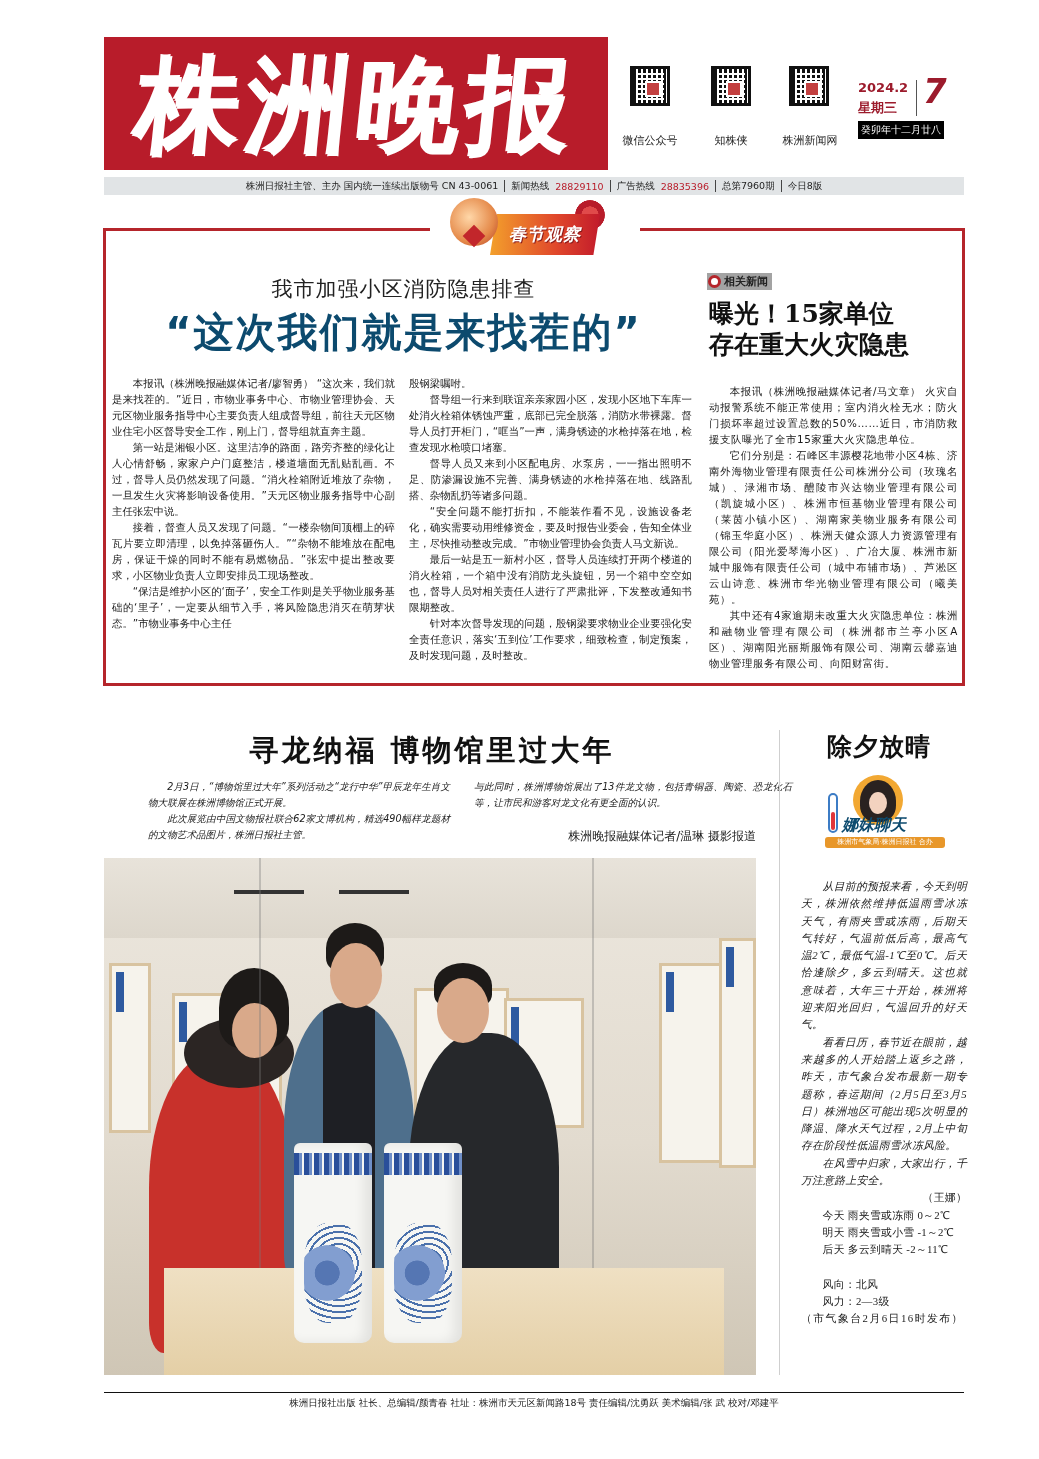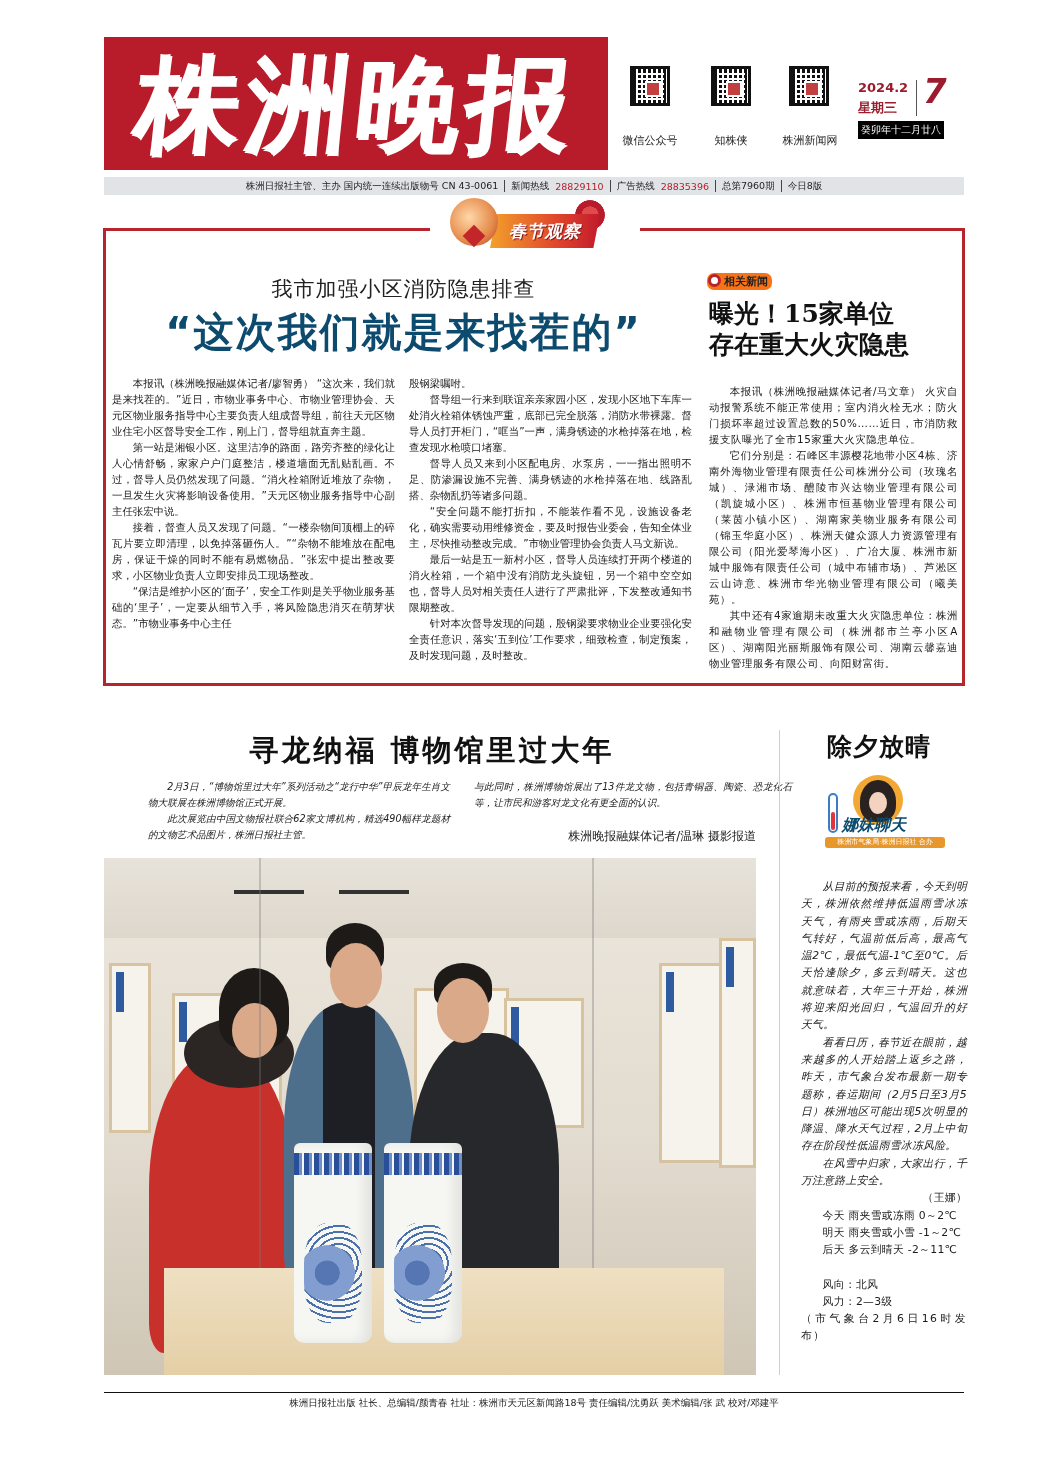--- a/index.html
+++ b/index.html
@@ -27,31 +27,31 @@
   .infobar .num { color: #b81c2a; }
   .infobar .sep { width: 1px; height: 12px; background: #444; }
 
   
   .feature-box { position: absolute; left: 103px; top: 228px; width: 862px; height: 458px; border: 3px solid #b5252b; }
   .badge { position: absolute; left: 450px; top: 198px; width: 160px; height: 50px; }
   .badge .cover { position: absolute; left: -20px; top: 28px; width: 210px; height: 8px; background: #fff; }
   .badge .mascot { position: absolute; left: 0; top: 0; width: 48px; height: 48px; border-radius: 50%; background: radial-gradient(circle at 40% 40%, #ffd7a8, #e58a4a 60%, #b33a24); }
   .badge .mascot-tag { position: absolute; left: 16px; top: 30px; width: 16px; height: 16px; background: #c2262b; transform: rotate(45deg); }
   .badge .flower { position: absolute; left: 125px; top: 2px; width: 30px; height: 30px; border-radius: 50%; background: radial-gradient(circle, #e04a4a 0 40%, #b81c2a 41% 70%, transparent 71%); }
-  .badge .banner { position: absolute; left: 40px; top: 16px; width: 110px; height: 34px; background: linear-gradient(90deg, #f3a02c, #e0472b 60%, #c21b2b); clip-path: polygon(6% 0, 100% 0, 94% 100%, 0 100%); display: flex; align-items: center; justify-content: center; }
+  .badge .banner { position: absolute; left: 40px; top: 16px; width: 110px; height: 41px; background: linear-gradient(90deg, #f3a02c, #e0472b 60%, #c21b2b); clip-path: polygon(6% 0, 100% 0, 94% 100%, 0 100%); display: flex; align-items: center; justify-content: center; }
   .badge .banner span { color: #fff; font-weight: bold; font-style: italic; font-size: 17px; letter-spacing: 1px; text-shadow: 1px 1px 0 #8a1a1a; }
 
   .kicker { position: absolute; left: 106px; top: 275px; width: 595px; text-align: center; font-size: 21px; color: #222; letter-spacing: 1px; }
   .main-headline { position: absolute; left: 106px; top: 305px; width: 595px; text-align: center; font-size: 40px; font-weight: bold; color: #0c4a6e; letter-spacing: 2px; }
 
   .col { position: absolute; font-size: 10.4px; line-height: 16px; color: #1a1a1a; text-align: justify; }
   .col p { text-indent: 2em; }
   .col p.noindent { text-indent: 0; }
 
-  .related-tag { position: absolute; left: 707px; top: 273px; display: flex; align-items: flex-start; gap: 3px; background: #f97316; padding: 1px 4px 1px 1px; border-radius: 7px; }
+  .related-tag { position: absolute; left: 707px; top: 273px; display: flex; align-items: center; gap: 3px; background: #a3a3a3; padding: 1px 4px 1px 1px; }
   .related-tag .dot { width: 13px; height: 13px; border-radius: 50%; border: 3px solid #b5252b; background: #fff; }
   .related-tag span { font-size: 11px; font-weight: bold; color: #222; }
   .related-headline { position: absolute; left: 709px; top: 298px; width: 250px; font-family: "DejaVu Serif", serif; font-size: 25px; font-weight: bold; line-height: 31px; color: #111; }
 
   
   .museum-headline { position: absolute; left: 104px; top: 731px; width: 656px; text-align: center; font-size: 29px; font-weight: bold; letter-spacing: 3px; color: #111; }
   .museum-col { position: absolute; font-size: 9.6px; line-height: 16px; color: #1a1a1a; font-style: italic; text-align: justify; margin-left: 36px; }
   .museum-col p { text-indent: 2em; }
   .credit { position: absolute; left: 540px; top: 828px; width: 216px; text-align: right; font-size: 12px; color: #222; }
 
@@ -76,21 +76,21 @@
   .weather-title { position: absolute; left: 790px; top: 730px; width: 178px; text-align: center; font-family: "DejaVu Serif", serif; font-size: 25px; font-weight: bold; color: #111; letter-spacing: 1px; }
   .weather-logo { position: absolute; left: 820px; top: 775px; width: 130px; height: 80px; }
   .weather-logo .sun { position: absolute; left: 33px; top: 0; width: 50px; height: 50px; border-radius: 50%; background: #f2a832; }
   .weather-logo .face { position: absolute; left: 40px; top: 5px; width: 36px; height: 42px; border-radius: 50% 50% 40% 40%; background: #2a2220; }
   .weather-logo .face::after { content: ""; position: absolute; left: 9px; top: 12px; width: 18px; height: 22px; border-radius: 50%; background: #f3d2bf; }
   .weather-logo .therm { position: absolute; left: 8px; top: 18px; width: 10px; height: 40px; border: 2px solid #3c7cc5; border-radius: 6px; }
   .weather-logo .therm::after { content: ""; position: absolute; left: 1px; bottom: 1px; width: 4px; height: 18px; background: #e0353a; border-radius: 2px; }
   .weather-logo .name { position: absolute; left: 22px; top: 40px; font-size: 16px; font-weight: bold; font-style: italic; color: #0c4a6e; }
   .weather-logo .strip { position: absolute; left: 5px; top: 62px; width: 120px; height: 11px; background: #e8972a; border-radius: 3px; font-size: 7px; color: #fff; text-align: center; line-height: 11px; white-space: nowrap; overflow: hidden; }
   .weather-col { position: absolute; left: 801px; top: 878px; width: 166px; font-size: 10.8px; line-height: 17.3px; color: #1a1a1a; text-align: justify; font-style: italic; letter-spacing: 0.3px; }
-  .weather-col p { text-indent: 2em; }
+  .weather-col p { text-indent: 2em; font-family: Liberation Serif, serif; }
   .weather-col .sig { text-align: right; font-style: normal; }
   .weather-col .fc { font-style: normal; }
   .weather-col .wind { font-style: normal; text-indent: 2em; }
   .weather-col .issued { font-style: normal; text-indent: 0; letter-spacing: 1.5px; }
 
   .footer-rule { position: absolute; left: 104px; top: 1392px; width: 860px; height: 1px; background: #111; }
   .footer { position: absolute; left: 104px; top: 1397px; width: 860px; text-align: center; font-size: 9.5px; color: #222; white-space: nowrap; }
 </style>
 </head>
 <body>

